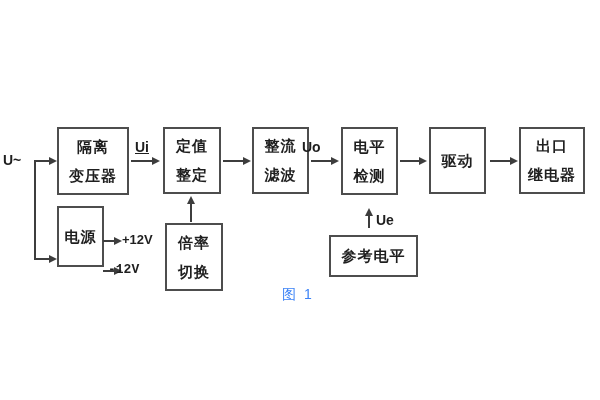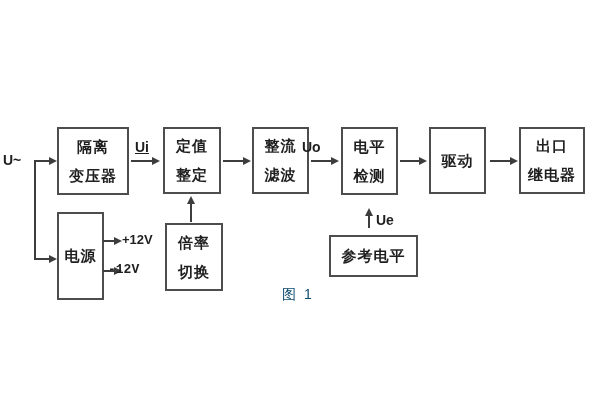--- a/index.html
+++ b/index.html
@@ -46,33 +46,33 @@
     position: absolute;
     color: #1f1f1f;
     font-size: 14px;
     font-weight: 600;
     white-space: nowrap;
   }
   .lbl-rail { font-size: 13px; }
   .caption {
     position: absolute;
     left: 282px; top: 286px;
-    color: #0c4a6e;
+    color: #3b82f6;
     font-size: 14px;
     font-weight: 500;
     letter-spacing: 2px;
   }
   
   .b-transformer { left: 57px;  top: 127px; width: 72px; height: 68px; }
   .b-setting     { left: 163px; top: 127px; width: 58px; height: 67px; }
   .b-rectifier   { left: 252px; top: 127px; width: 57px; height: 67px; }
   .b-level       { left: 341px; top: 127px; width: 57px; height: 68px; }
   .b-drive       { left: 429px; top: 127px; width: 57px; height: 67px; text-align: center; }
   .b-relay       { left: 519px; top: 127px; width: 66px; height: 67px; }
-  .b-power       { left: 57px;  top: 212px; width: 47px; height: 88px; }
+  .b-power       { left: 57px;  top: 206px; width: 47px; height: 61px; }
   .b-ratio       { left: 165px; top: 223px; width: 58px; height: 68px; }
   .b-reference   { left: 329px; top: 235px; width: 89px; height: 42px; }
 </style>
 </head>
 <body>
 
 <div class="canvas">
 
   <div class="box b-transformer">
     <span>隔离</span>

